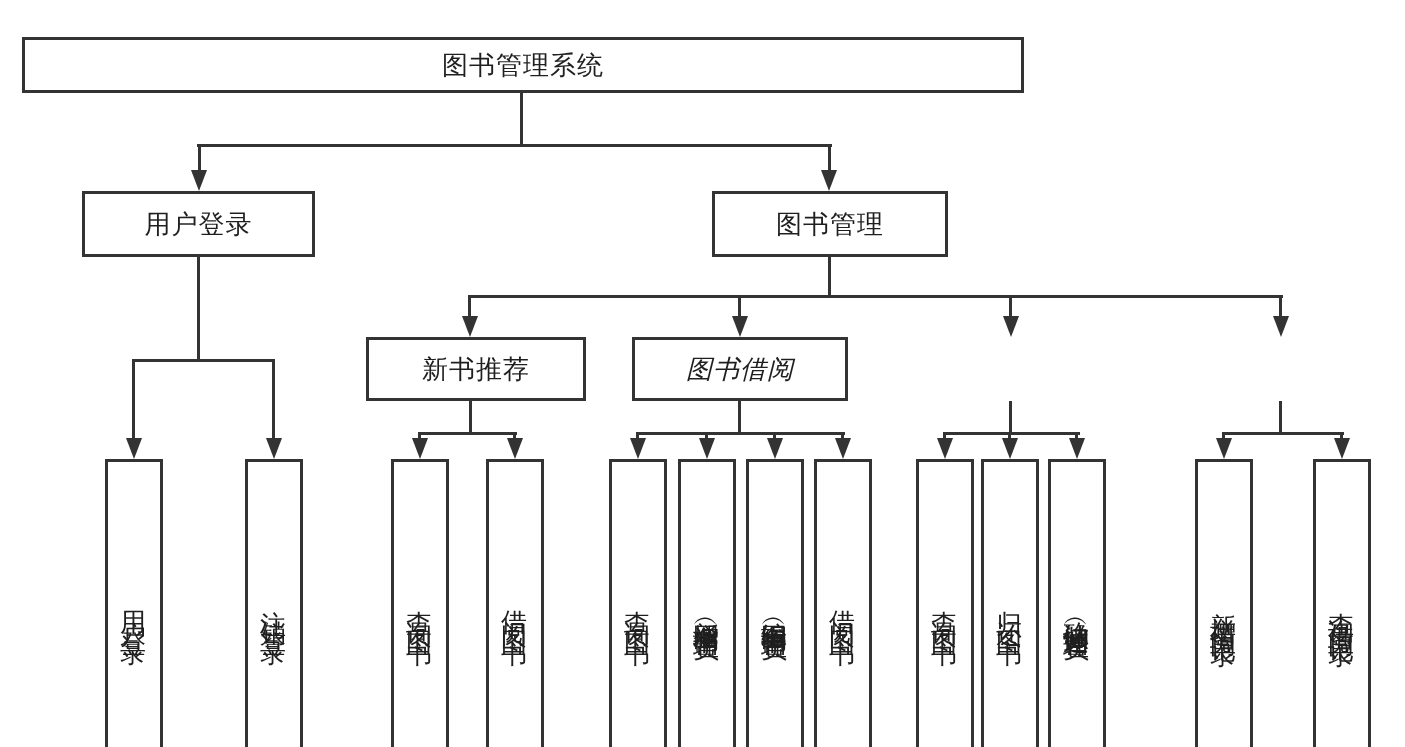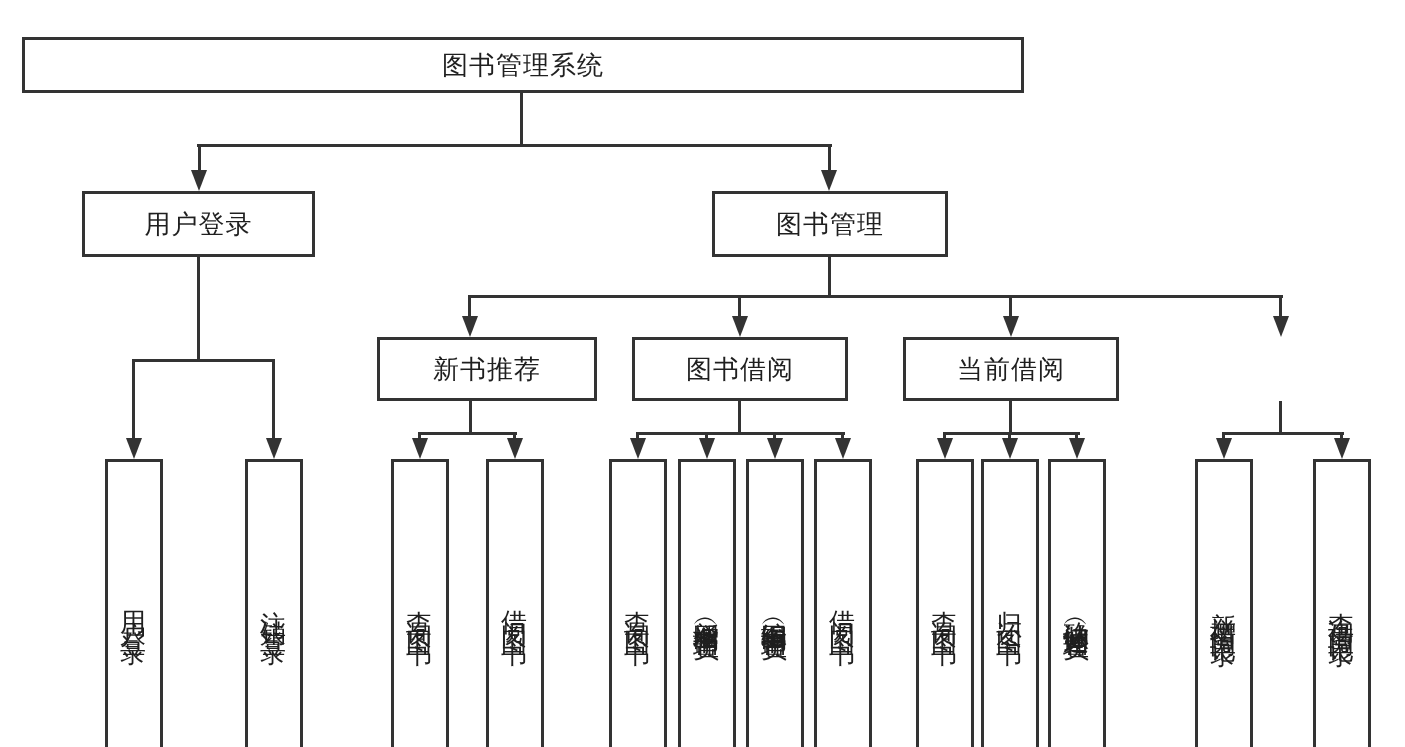--- a/index.html
+++ b/index.html
@@ -94,28 +94,25 @@
   <div class="hline" style="left:468px;top:271px;width:815px;height:3px;"></div>
   <div class="vline" style="left:468px;top:274px;width:3px;height:19px;"></div>
   <div class="arrow" style="left:462px;top:292px;"></div>
   <div class="vline" style="left:738px;top:274px;width:3px;height:19px;"></div>
   <div class="arrow" style="left:732px;top:292px;"></div>
   <div class="vline" style="left:1009px;top:274px;width:3px;height:19px;"></div>
   <div class="arrow" style="left:1003px;top:292px;"></div>
   <div class="vline" style="left:1279px;top:274px;width:3px;height:19px;"></div>
   <div class="arrow" style="left:1273px;top:292px;"></div>
 
-  <div class="box" style="left:377px;top:313px;width:220px;height:64px;">
+  <div class="box" style="left:366px;top:313px;width:220px;height:64px;">
     <span>新书推荐</span>
   </div>
-  <div class="box" style="left:632px;top:313px;width:216px;height:64px;">
+  <div class="box" style="left:632px;top:313px;width:216px;height:64px;font-style:italic;">
     <span>图书借阅</span>
-  </div>
-  <div class="box" style="left:903px;top:313px;width:216px;height:64px;">
-    <span>当前借阅</span>
   </div>
 
   <div class="vline" style="left:469px;top:377px;width:3px;height:31px;"></div>
   <div class="hline" style="left:418px;top:408px;width:99px;height:3px;"></div>
   <div class="vline" style="left:418px;top:408px;width:3px;height:9px;"></div>
   <div class="arrow" style="left:412px;top:414px;"></div>
   <div class="vline" style="left:513px;top:408px;width:3px;height:9px;"></div>
   <div class="arrow" style="left:507px;top:414px;"></div>
 
   <div class="vline" style="left:738px;top:377px;width:3px;height:31px;"></div>

